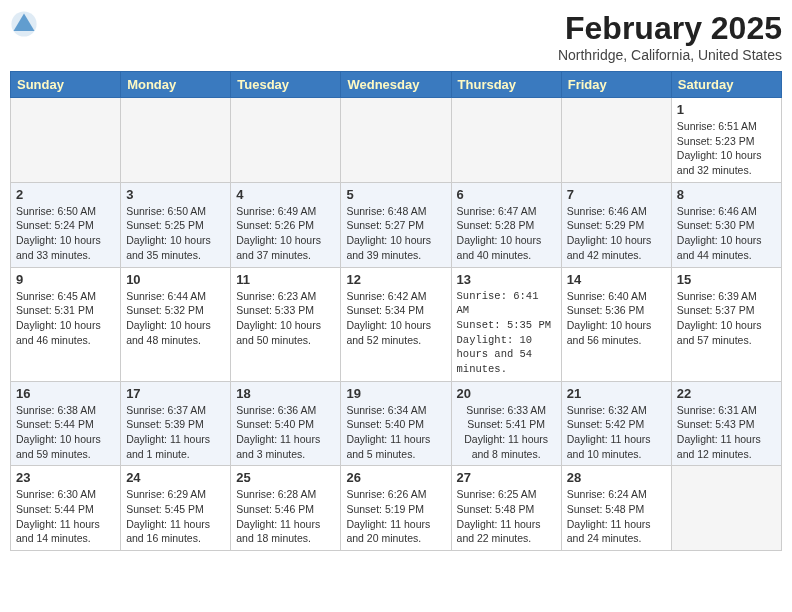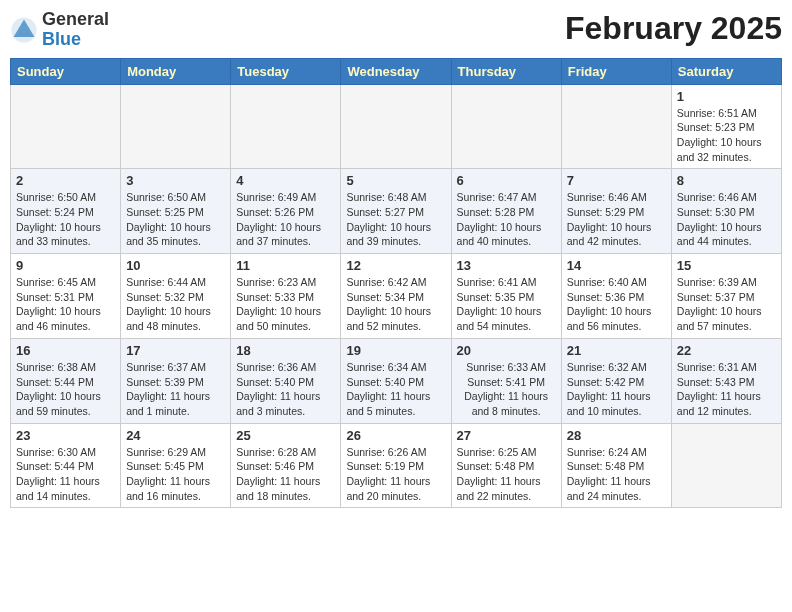--- a/index.html
+++ b/index.html
@@ -87,27 +87,24 @@
   </style>
 </head>
 <body>
 
 <div class="header">
   <div class="logo">
     <svg class="logo-icon" viewBox="0 0 40 40">
       <circle cx="20" cy="20" r="18" fill="#2b7cbf" opacity="0.15"></circle>
       <polygon points="20,5 35,30 5,30" fill="#2b7cbf" opacity="0.7"></polygon>
     </svg>
-    <div class="logo-text">
-      <span class="logo-general">General</span><br>
-      <span class="logo-blue">Blue</span>
-    </div>
   </div>
   <div class="title-block">
     <div class="month-year">February 2025</div>
+    <div class="location">Northridge, California, United States</div>
   </div>
 </div>
 
 <table class="calendar">
   <thead>
     <tr>
     <th>Sunday</th>
         <th>Monday</th>
         <th>Tuesday</th>
         <th>Wednesday</th>
@@ -195,21 +192,21 @@
 Daylight: 10 hours and 50 minutes.</div>
         </td>
         <td>
           <span class="day-number">12</span>
           <div class="day-info" style="white-space: pre-line;">Sunrise: 6:42 AM
 Sunset: 5:34 PM
 Daylight: 10 hours and 52 minutes.</div>
         </td>
         <td>
           <span class="day-number">13</span>
-          <div class="day-info" style="white-space: pre-line;">Sunrise: 6:41 AM
+          <div class="day-info" style="white-space: pre-line; font-family: Liberation Mono, monospace;">Sunrise: 6:41 AM
 Sunset: 5:35 PM
 Daylight: 10 hours and 54 minutes.</div>
         </td>
         <td>
           <span class="day-number">14</span>
           <div class="day-info" style="white-space: pre-line;">Sunrise: 6:40 AM
 Sunset: 5:36 PM
 Daylight: 10 hours and 56 minutes.</div>
         </td>
         <td>

